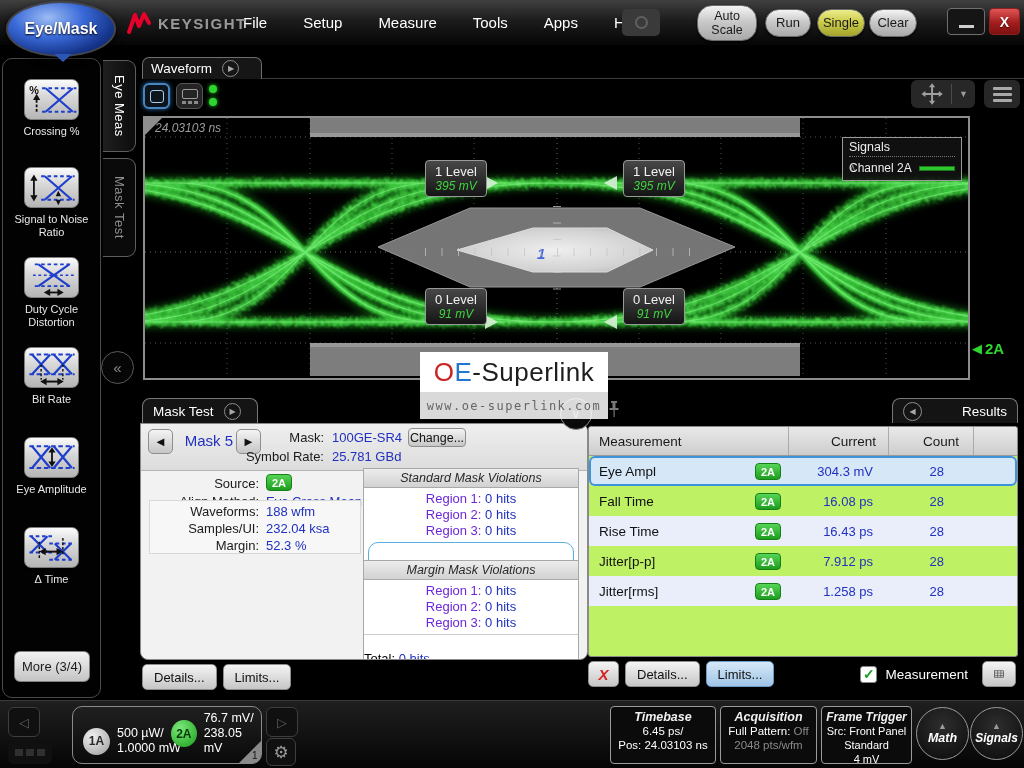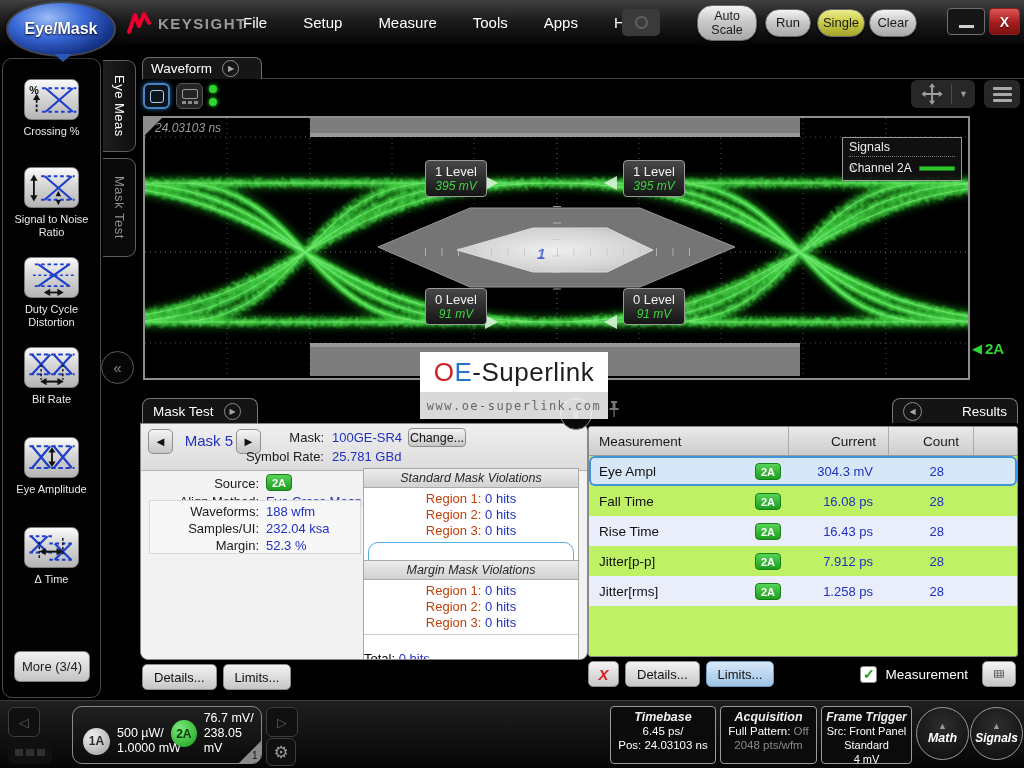--- a/index.html
+++ b/index.html
@@ -154,21 +154,21 @@
   .mt-val { position:absolute; left:125px; color:#2030c0; }
   .badge { display:inline-block; min-width:26px; height:17px; border-radius:4px; text-align:center;
     background:linear-gradient(#55d455,#1e9e1e); border:1px solid #168016; color:#fff;
     font-size:11px; font-weight:bold; line-height:16px; padding:0 2px; }
   .stats-box { position:absolute; left:8px; top:76px; width:212px; height:54px;
     border:1px solid #d8d8d8; background:#f7f7f7; }
   .viol-box { position:absolute; left:222px; width:216px; background:#fff; border:1px solid #a8a8a8; }
   .viol-title { height:19px; background:linear-gradient(#ededed,#d2d2d2); border-bottom:1px solid #aaa;
     color:#2a2a2a; font-size:12.5px; font-style:italic; display:flex; align-items:center; justify-content:center; }
   .viol-row { text-align:center; font-size:13px; line-height:16px; }
-  .viol-row .l { color:#c2410c; } .viol-row .v { color:#2030c0; }
+  .viol-row .l { color:#6d28d9; } .viol-row .v { color:#2030c0; }
   .viol-total { border-top:1px solid #ccc; margin-top:3px; padding:16px 0; text-align:left; font-size:13px; }
   .viol-total.outlined { border:1.5px solid #58aee0; border-radius:10px; margin:3px 4px 3px 4px; }
   .mt-buttons { position:absolute; left:2px; top:266px; display:flex; gap:6px; }
   .mt-buttons .gbtn { height:26px; padding:0 11px; }
 
   
   #results-panel { position:absolute; left:588px; top:398px; width:430px; height:300px; }
   #results-panel .panel-tab { right:0; top:0; width:126px; justify-content:space-between; }
   .circle-btn { width:19px; height:19px; border:1.5px solid #8d8d8d; border-radius:50%; color:#a8a8a8;
     font-size:8px; display:flex; align-items:center; justify-content:center; }

